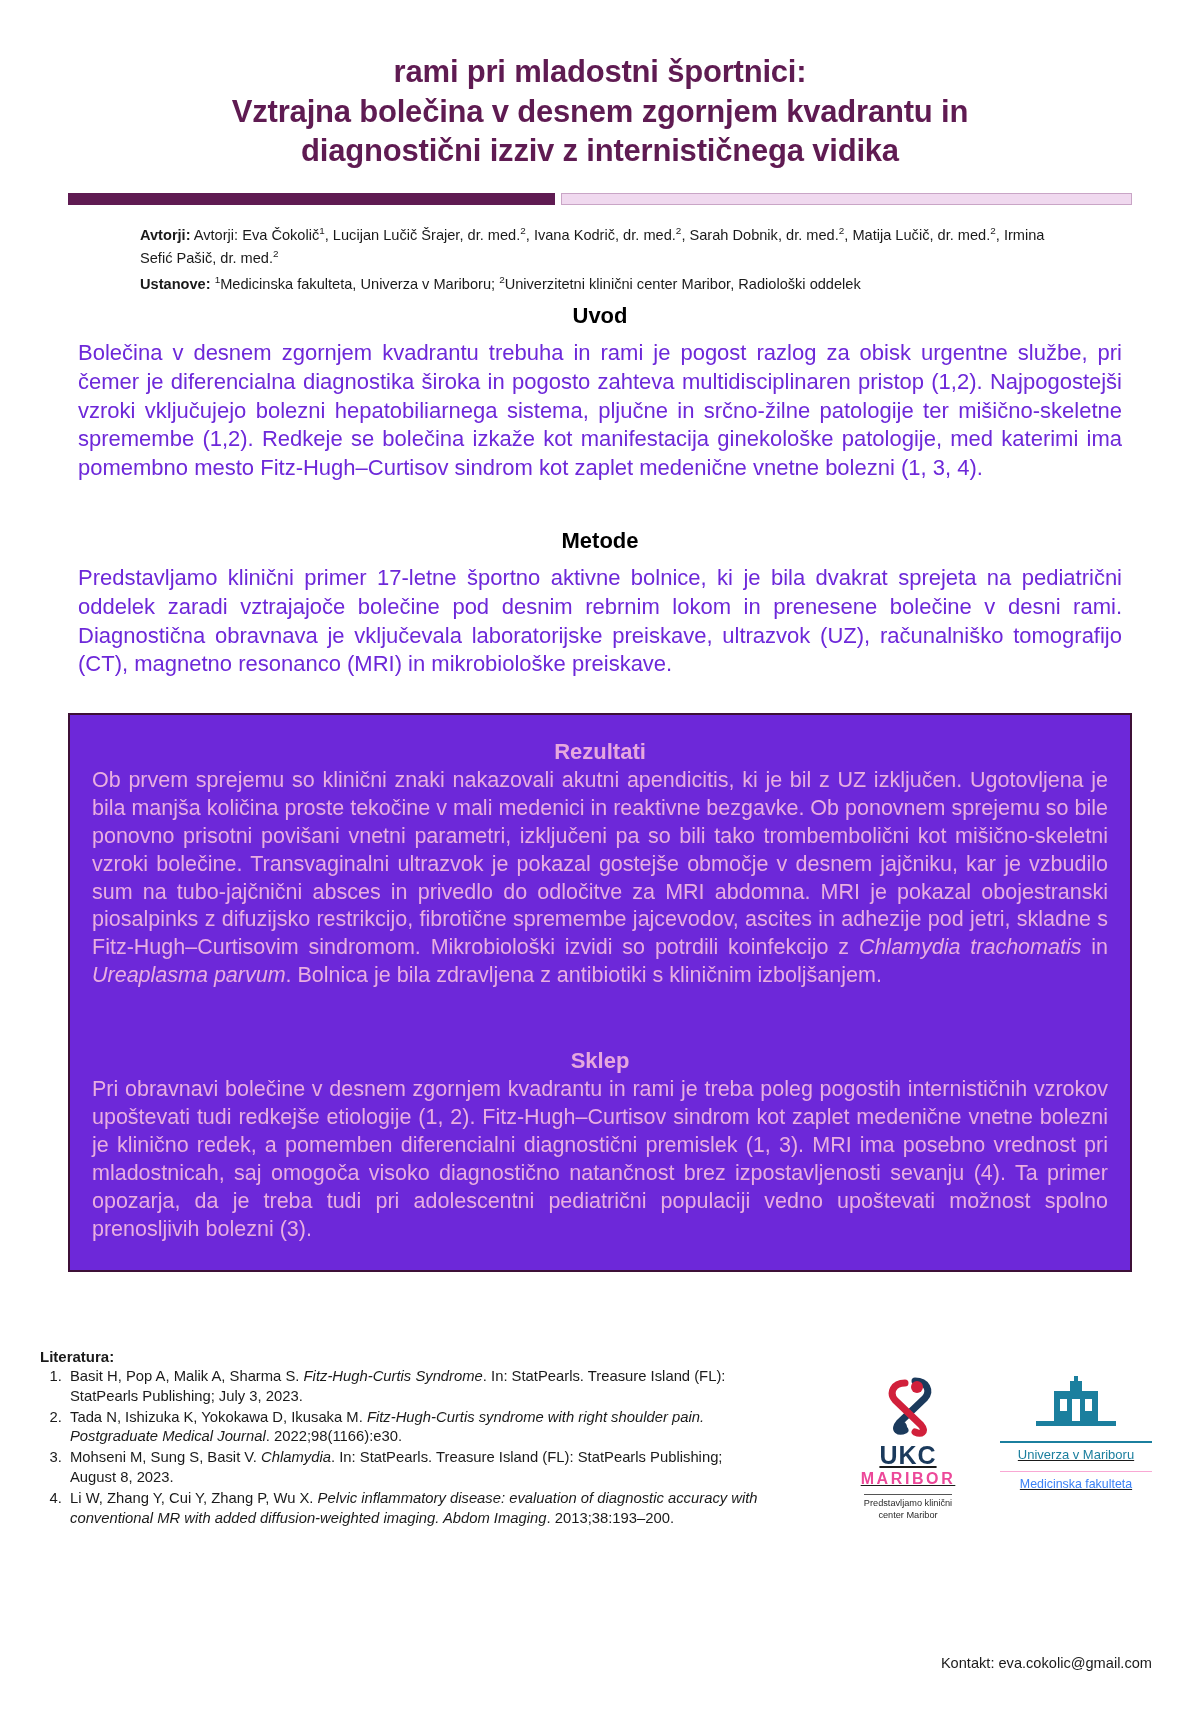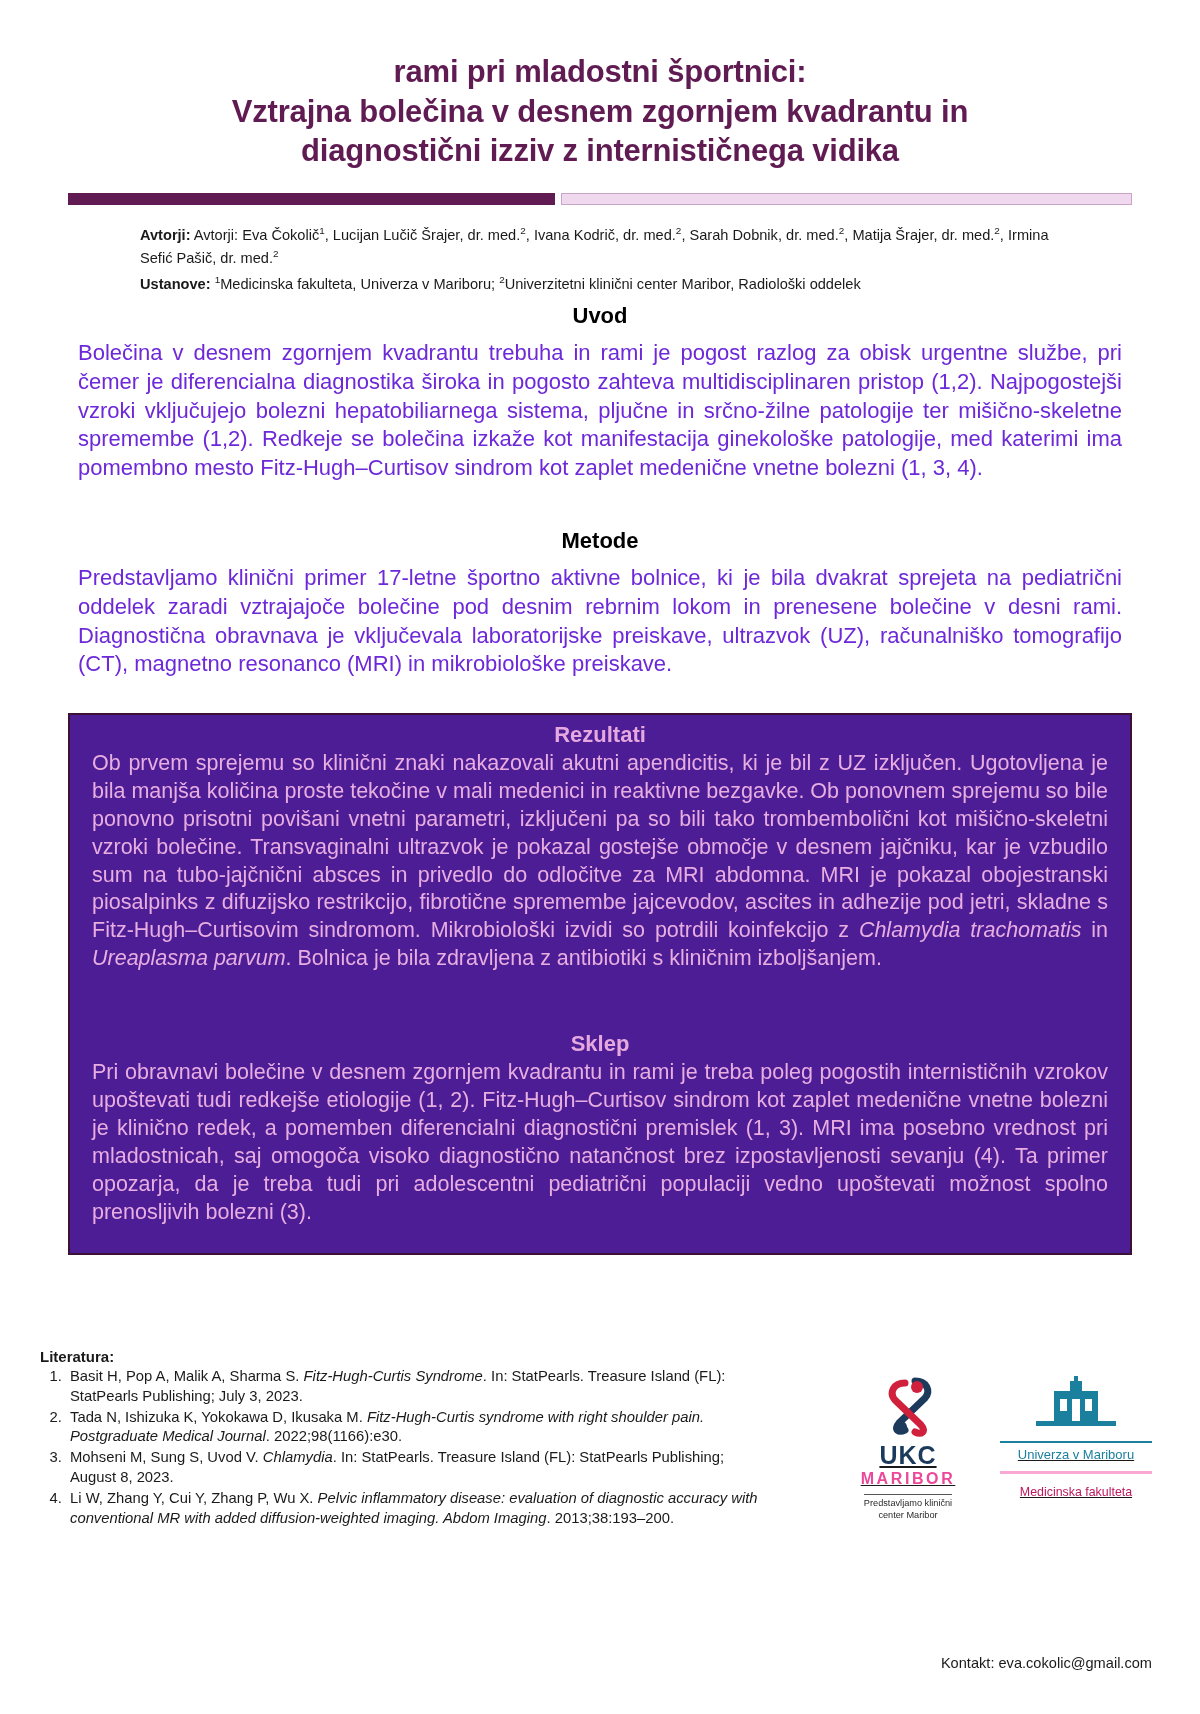--- a/index.html
+++ b/index.html
@@ -62,23 +62,23 @@
     line-height: 1.30;
     color: #6d28d9;
     margin: 10px;
   }
   .white-section { padding: 0 68px; }
   #metode-section { margin-top: 46px; }
 
   
   .purple-panel {
     margin: 34px 68px 12px 68px;
-    background: #4c1d95;
+    background: #6d28d9;
     border: 2px solid #3d1036;
-    padding: 3px 22px 26px 22px;
+    padding: 20px 22px 26px 22px;
   }
   .purple-heading {
     text-align: center;
     font-weight: bold;
     font-size: 22px;
     color: #e6a8de;
     margin: 4px 0 2px 0;
   }
   .purple-text {
     text-align: justify;
@@ -149,25 +149,25 @@
     display: inline-block;
   }
   .um-rule { border-top: 2px solid #1b7f9e; margin-top: 4px; }
   .um-text {
     color: #1b7f9e;
     font-size: 13px;
     line-height: 1.2;
     margin-top: 4px;
   }
   .um-sub {
-    color: #be185d;
+    color: #3b82f6;
     font-size: 12.4px;
     margin-top: 8px;
-    border-top: 3px solid #f9a8d4;
-    padding-top: 11px;
+    border-top: 1px solid #f9a8d4;
+    padding-top: 5px;
   }
   .contact {
     position: absolute;
     right: 48px;
     top: 1655px;
     font-size: 14.6px;
     color: #1a1a1a;
     text-align: right;
     width: 500px;
   }
@@ -182,21 +182,21 @@
 </h1>
 
 <div class="divider-row">
   <div class="bar-dark"></div>
   <div class="bar-light"></div>
 </div>
 
 <div class="authors-block">
   <div>
     <b>Avtorji:</b><span> Avtorji: Eva Čokolič</span><sup>1</sup><span>, Lucijan Lučič Šrajer, dr. med.</span><sup>2</sup><span>, Ivana Kodrič, dr. med.</span><sup>2</sup><span>, Sarah Dobnik, dr. med.</span><sup>2</sup><span>,</span>
-    <span>Matija Šrajer, dr. med.</span><sup>2</sup><span>, Irmina Sefić Pašič, dr. med.</span><sup>2</sup>
+    <span>Matija Lučič, dr. med.</span><sup>2</sup><span>, Irmina Sefić Pašič, dr. med.</span><sup>2</sup>
   </div>
   <div class="aff-line">
     <b>Ustanove:</b>
     <sup>1</sup><span>Medicinska fakulteta,  Univerza v Mariboru; </span><sup>2</sup><span>Univerzitetni klinični center Maribor, Radiološki oddelek</span>
   </div>
 </div>
 
 <div class="white-section">
   <div class="section-heading">Uvod</div>
   <p class="body-text">Bolečina v desnem zgornjem kvadrantu trebuha in rami je pogost razlog za obisk urgentne službe, pri čemer je diferencialna diagnostika široka in pogosto zahteva multidisciplinaren pristop (1,2). Najpogostejši vzroki vključujejo bolezni hepatobiliarnega sistema, pljučne in srčno-žilne patologije ter mišično-skeletne spremembe (1,2). Redkeje se bolečina izkaže kot manifestacija ginekološke patologije, med katerimi ima pomembno mesto Fitz-Hugh–Curtisov sindrom kot zaplet medenične vnetne bolezni (1, 3, 4).</p>
@@ -216,21 +216,21 @@
 
   <div class="purple-heading">Sklep</div>
   <p class="purple-text">Pri obravnavi bolečine v desnem zgornjem kvadrantu in rami je treba poleg pogostih internističnih vzrokov upoštevati tudi redkejše etiologije (1, 2). Fitz-Hugh–Curtisov sindrom kot zaplet medenične vnetne bolezni je klinično redek, a pomemben diferencialni diagnostični premislek (1, 3). MRI ima posebno vrednost pri mladostnicah, saj omogoča visoko diagnostično natančnost brez izpostavljenosti sevanju (4). Ta primer opozarja, da je treba tudi pri adolescentni pediatrični populaciji vedno upoštevati možnost spolno prenosljivih bolezni (3).</p>
 </div>
 
 <div class="refs-wrap">
   <div class="refs-title">Literatura:</div>
   <ol class="refs">
     <li><span>Basit H, Pop A, Malik A, Sharma S. </span><i>Fitz-Hugh-Curtis Syndrome</i><span>. In: StatPearls. Treasure Island (FL): StatPearls Publishing; July 3, 2023.</span></li>
     <li><span>Tada N, Ishizuka K, Yokokawa D, Ikusaka M. </span><i>Fitz-Hugh-Curtis syndrome with right shoulder pain. Postgraduate Medical Journal</i><span>. 2022;98(1166):e30.</span></li>
-    <li><span>Mohseni M, Sung S, Uvod V. </span><i>Chlamydia</i><span>. In: StatPearls. Treasure Island (FL): StatPearls Publishing; August 8, 2023.</span></li>
+    <li><span>Mohseni M, Sung S, Basit V. </span><i>Chlamydia</i><span>. In: StatPearls. Treasure Island (FL): StatPearls Publishing; August 8, 2023.</span></li>
     <li><span>Li W, Zhang Y, Cui Y, Zhang P, Wu X. </span><i>Pelvic inflammatory disease: evaluation of diagnostic accuracy with conventional MR with added diffusion-weighted imaging. Abdom Imaging</i><span>. 2013;38:193–200.</span></li>
   </ol>
 </div>
 
 <div class="logos">
 
   <div class="logo-box">
     <span>
       <svg width="86" height="62" viewBox="0 0 86 62" aria-hidden="true">
         <path d="M50 6 C62 6 66 16 60 23 L34 48 C28 55 34 58 40 55" fill="none" stroke="#1b3a5c" stroke-width="7" stroke-linecap="round"></path>

